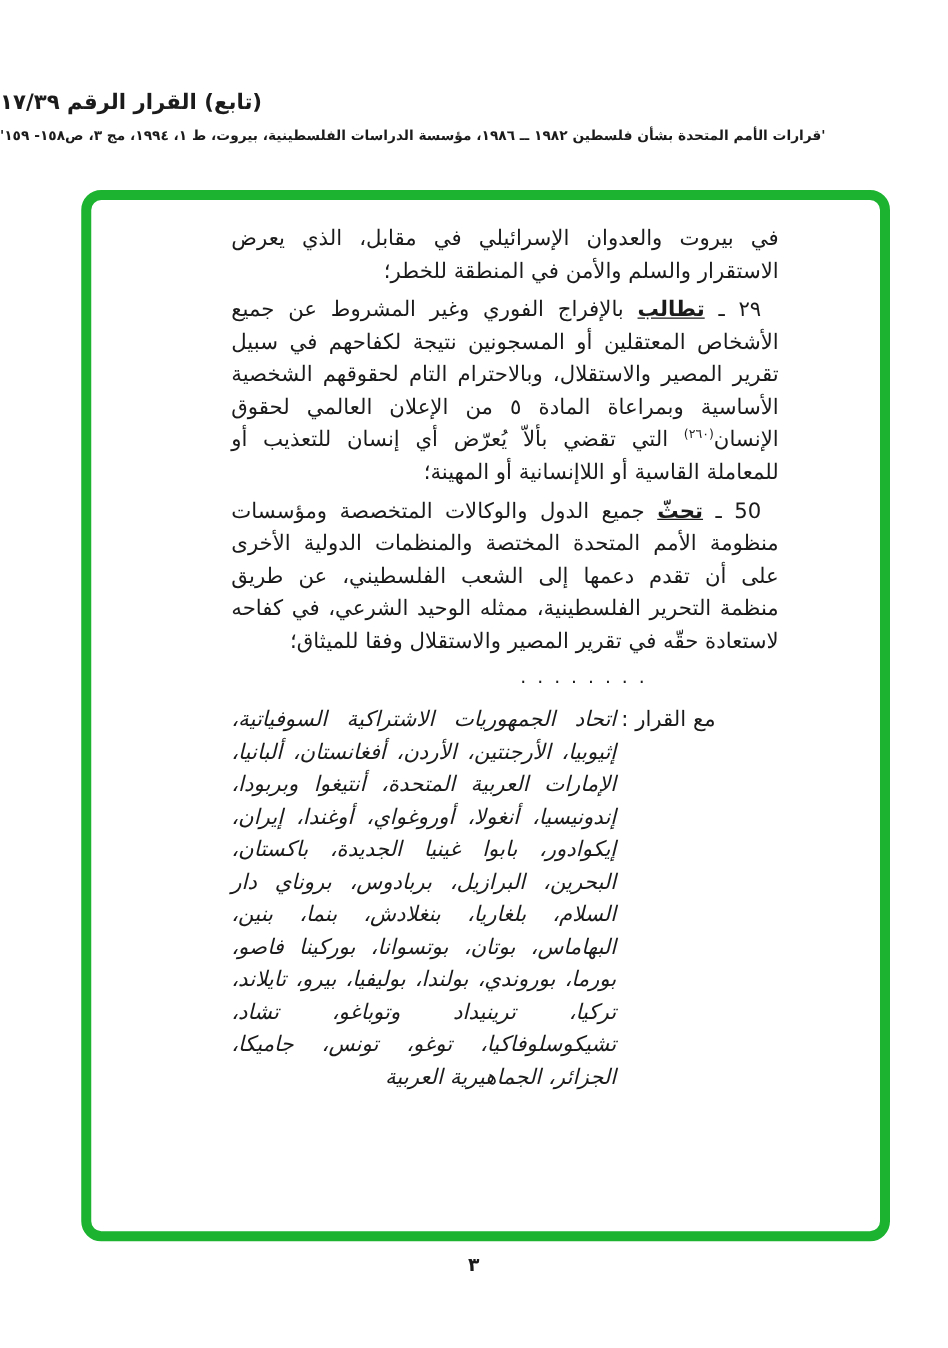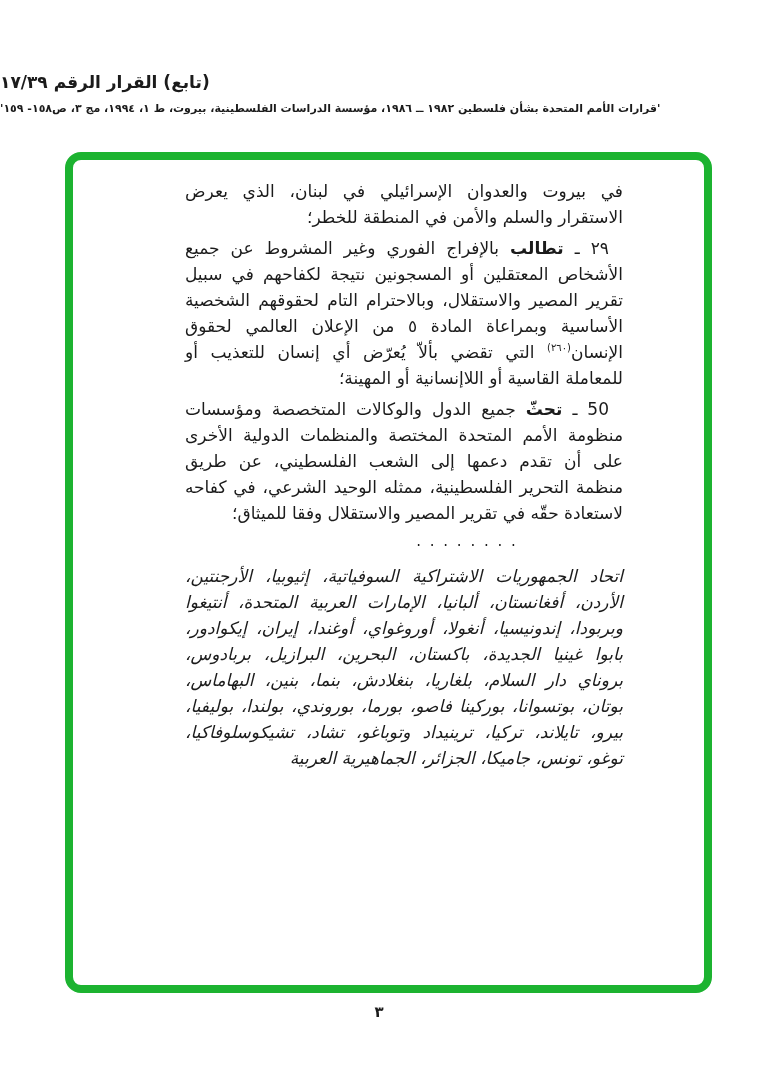--- a/index.html
+++ b/index.html
@@ -53,21 +53,21 @@
     margin: 18px 81px 0 112px;
     font-size: 17px;
     line-height: 26px;
     text-align: justify;
   }
   .box-content p { margin: 0; }
   .para-clause {
     text-indent: 14px;
     margin-top: 5px !important;
   }
-  .verb-bold { font-weight: bold; }
+  .verb-bold { font-weight: bold; text-decoration: underline; }
   .footnote-ref-sup {
     font-size: 10px;
     vertical-align: super;
     line-height: 0;
     margin-top: 24px;
   }
   .dots-line {
     text-align: center;
     padding-left: 126px;
     letter-spacing: 2px;
@@ -123,30 +123,31 @@
 </head>
 <body>
 
 <h1 class="page-title">(تابع) القرار الرقم ١٧/٣٩</h1>
 
 <div class="citation-line">'قرارات الأمم المتحدة بشأن فلسطين ١٩٨٢ ــ ١٩٨٦، مؤسسة الدراسات الفلسطينية، بيروت، ط ١، ١٩٩٤، مج ٣، ص١٥٨- ١٥٩'</div>
 
 <div class="green-box">
   <div class="box-content">
 
-    <p>في بيروت والعدوان الإسرائيلي في لبنان، الذي يعرض الاستقرار والسلم والأمن في المنطقة للخطر؛</p>
+    <p>في بيروت والعدوان الإسرائيلي في مقابل، الذي يعرض الاستقرار والسلم والأمن في المنطقة للخطر؛</p>
 
     <p class="para-clause"><span>٢٩ ـ </span><span class="verb-bold">تطالب</span><span> بالإفراج الفوري وغير المشروط عن جميع الأشخاص المعتقلين أو المسجونين نتيجة لكفاحهم في سبيل تقرير المصير والاستقلال، وبالاحترام التام لحقوقهم الشخصية الأساسية وبمراعاة المادة ٥ من الإعلان العالمي لحقوق الإنسان</span><span class="footnote-ref-sup">(٢٦٠)</span><span> التي تقضي بألاّ يُعرّض أي إنسان للتعذيب أو للمعاملة القاسية أو اللاإنسانية أو المهينة؛</span></p>
 
     <p class="para-clause"><span>50 ـ </span><span class="verb-bold">تحثّ</span><span> جميع الدول والوكالات المتخصصة ومؤسسات منظومة الأمم المتحدة المختصة والمنظمات الدولية الأخرى على أن تقدم دعمها إلى الشعب الفلسطيني، عن طريق منظمة التحرير الفلسطينية، ممثله الوحيد الشرعي، في كفاحه لاستعادة حقّه في تقرير المصير والاستقلال وفقا للميثاق؛</span></p>
 
     <p class="dots-line">. . . . . . . .</p>
 
 
     <div class="vote-row">
+      <div class="vote-label">مع القرار :</div>
       <div class="vote-countries">اتحاد الجمهوريات الاشتراكية السوفياتية، إثيوبيا، الأرجنتين، الأردن، أفغانستان، ألبانيا، الإمارات العربية المتحدة، أنتيغوا وبربودا، إندونيسيا، أنغولا، أوروغواي، أوغندا، إيران، إيكوادور، بابوا غينيا الجديدة، باكستان، البحرين، البرازيل، بربادوس، بروناي دار السلام، بلغاريا، بنغلادش، بنما، بنين، البهاماس، بوتان، بوتسوانا، بوركينا فاصو، بورما، بوروندي، بولندا، بوليفيا، بيرو، تايلاند، تركيا، ترينيداد وتوباغو، تشاد، تشيكوسلوفاكيا، توغو، تونس، جاميكا، الجزائر، الجماهيرية العربية</div>
     </div>
 
   </div>
 
 </div>
 
 <div class="page-number">٣</div>
 
 </body></html>

